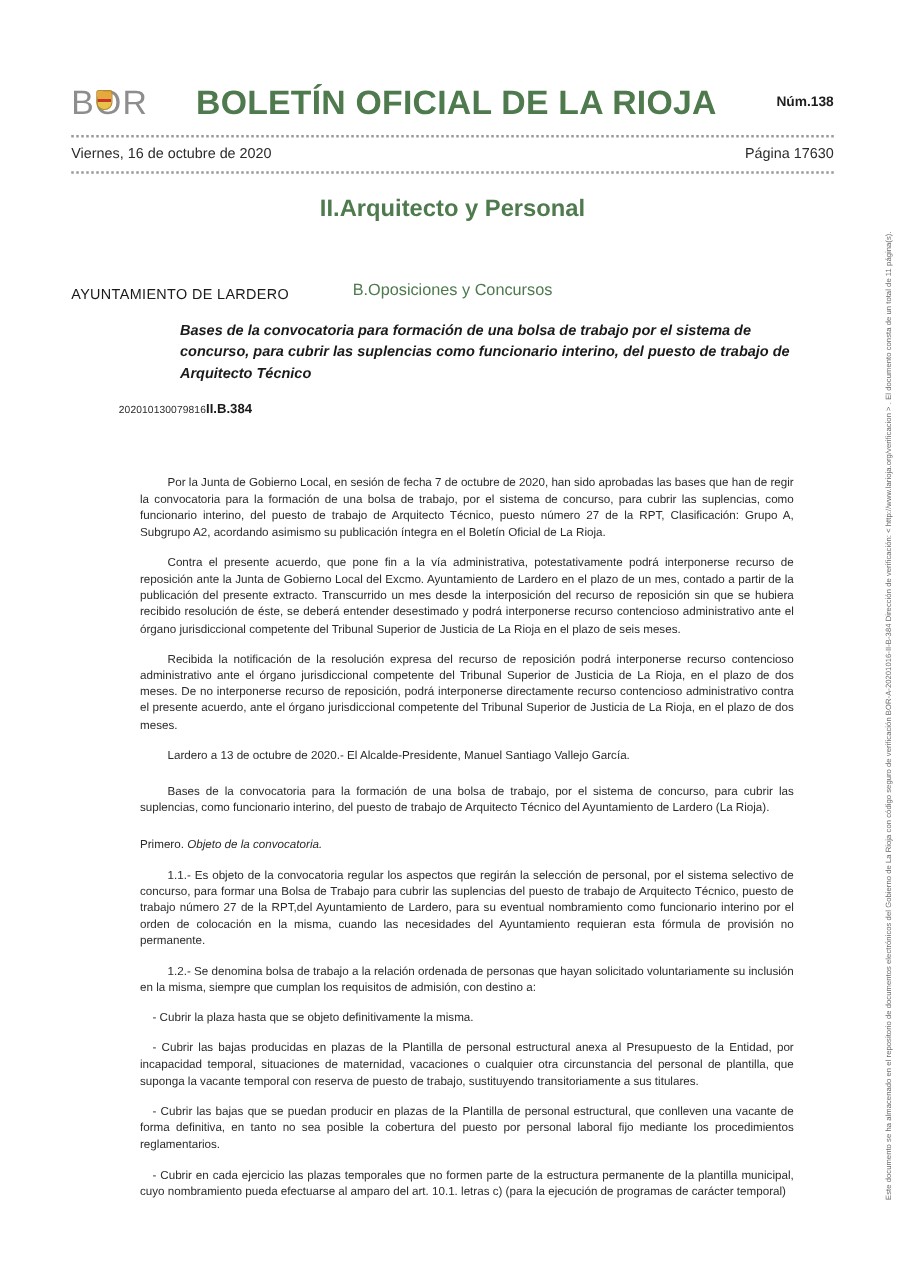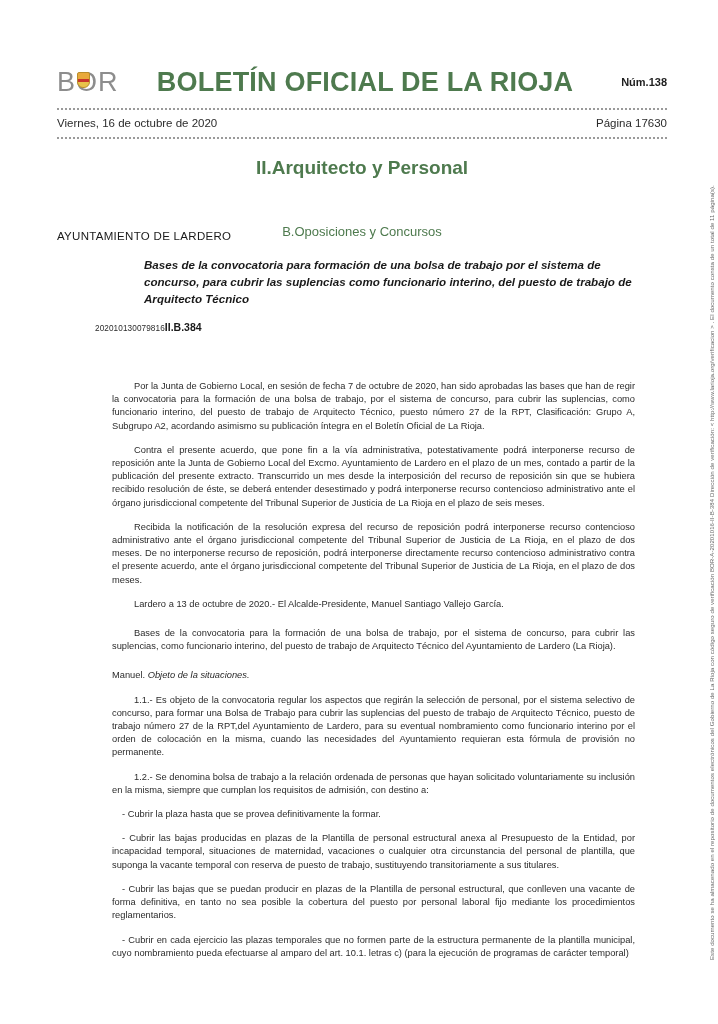--- a/index.html
+++ b/index.html
@@ -223,24 +223,24 @@
     <span class="ref-code">202010130079816</span>
     <span class="ref-item">II.B.384</span>
   </div>
 
   <div class="body">
     <p>Por la Junta de Gobierno Local, en sesión de fecha 7 de octubre de 2020, han sido aprobadas las bases que han de regir la convocatoria para la formación de una bolsa de trabajo, por el sistema de concurso, para cubrir las suplencias, como funcionario interino, del puesto de trabajo de Arquitecto Técnico, puesto número 27 de la RPT, Clasificación: Grupo A, Subgrupo A2, acordando asimismo su publicación íntegra en el Boletín Oficial de La Rioja.</p>
     <p>Contra el presente acuerdo, que pone fin a la vía administrativa, potestativamente podrá interponerse recurso de reposición ante la Junta de Gobierno Local del Excmo. Ayuntamiento de Lardero en el plazo de un mes, contado a partir de la publicación del presente extracto. Transcurrido un mes desde la interposición del recurso de reposición sin que se hubiera recibido resolución de éste, se deberá entender desestimado y podrá interponerse recurso contencioso administrativo ante el órgano jurisdiccional competente del Tribunal Superior de Justicia de La Rioja en el plazo de seis meses.</p>
     <p>Recibida la notificación de la resolución expresa del recurso de reposición podrá interponerse recurso contencioso administrativo ante el órgano jurisdiccional competente del Tribunal Superior de Justicia de La Rioja, en el plazo de dos meses. De no interponerse recurso de reposición, podrá interponerse directamente recurso contencioso administrativo contra el presente acuerdo, ante el órgano jurisdiccional competente del Tribunal Superior de Justicia de La Rioja, en el plazo de dos meses.</p>
     <p class="gap">Lardero a 13 de octubre de 2020.- El Alcalde-Presidente, Manuel Santiago Vallejo García.</p>
     <p class="gap">Bases de la convocatoria para la formación de una bolsa de trabajo, por el sistema de concurso, para cubrir las suplencias, como funcionario interino, del puesto de trabajo de Arquitecto Técnico del Ayuntamiento de Lardero (La Rioja).</p>
-    <p class="noindent"><span>Manuel. </span><span class="it">Objeto de la situaciones.</span></p>
+    <p class="noindent"><span>Primero. </span><span class="it">Objeto de la convocatoria.</span></p>
     <p>1.1.- Es objeto de la convocatoria regular los aspectos que regirán la selección de personal, por el sistema selectivo de concurso, para formar una Bolsa de Trabajo para cubrir las suplencias del puesto de trabajo de Arquitecto Técnico, puesto de trabajo número 27 de la RPT,del Ayuntamiento de Lardero, para su eventual nombramiento como funcionario interino por el orden de colocación en la misma, cuando las necesidades del Ayuntamiento requieran esta fórmula de provisión no permanente.</p>
     <p>1.2.- Se denomina bolsa de trabajo a la relación ordenada de personas que hayan solicitado voluntariamente su inclusión en la misma, siempre que cumplan los requisitos de admisión, con destino a:</p>
-    <p class="bullet">- Cubrir la plaza hasta que se provea definitivamente la formar.</p>
+    <p class="bullet">- Cubrir la plaza hasta que se objeto definitivamente la misma.</p>
     <p class="bullet">- Cubrir las bajas producidas en plazas de la Plantilla de personal estructural anexa al Presupuesto de la Entidad, por incapacidad temporal, situaciones de maternidad, vacaciones o cualquier otra circunstancia del personal de plantilla, que suponga la vacante temporal con reserva de puesto de trabajo, sustituyendo transitoriamente a sus titulares.</p>
     <p class="bullet">- Cubrir las bajas que se puedan producir en plazas de la Plantilla de personal estructural, que conlleven una vacante de forma definitiva, en tanto no sea posible la cobertura del puesto por personal laboral fijo mediante los procedimientos reglamentarios.</p>
     <p class="bullet">- Cubrir en cada ejercicio las plazas temporales que no formen parte de la estructura permanente de la plantilla municipal, cuyo nombramiento pueda efectuarse al amparo del art. 10.1. letras c) (para la ejecución de programas de carácter temporal)</p>
   </div>
 
   <div class="vstrip">
     <div class="vstrip-inner">Este documento se ha almacenado en el repositorio de documentos electrónicos del Gobierno de La Rioja con código seguro de verificación BOR-A-20201016-II-B-384 Dirección de verificación: &lt; http://www.larioja.org/verificacion &gt; . El documento consta de un total de 11 página(s).</div>
   </div>
 
 </div>

